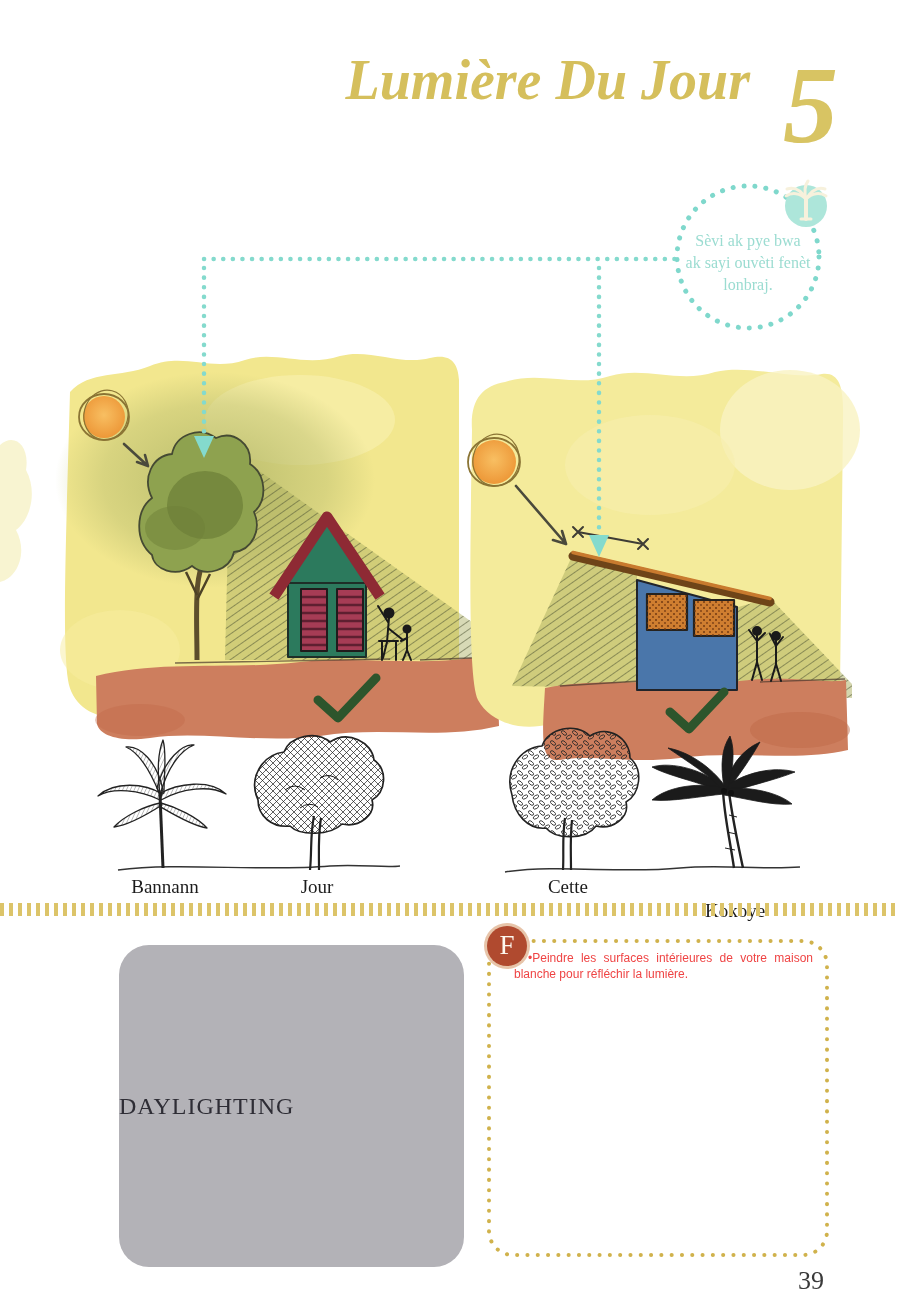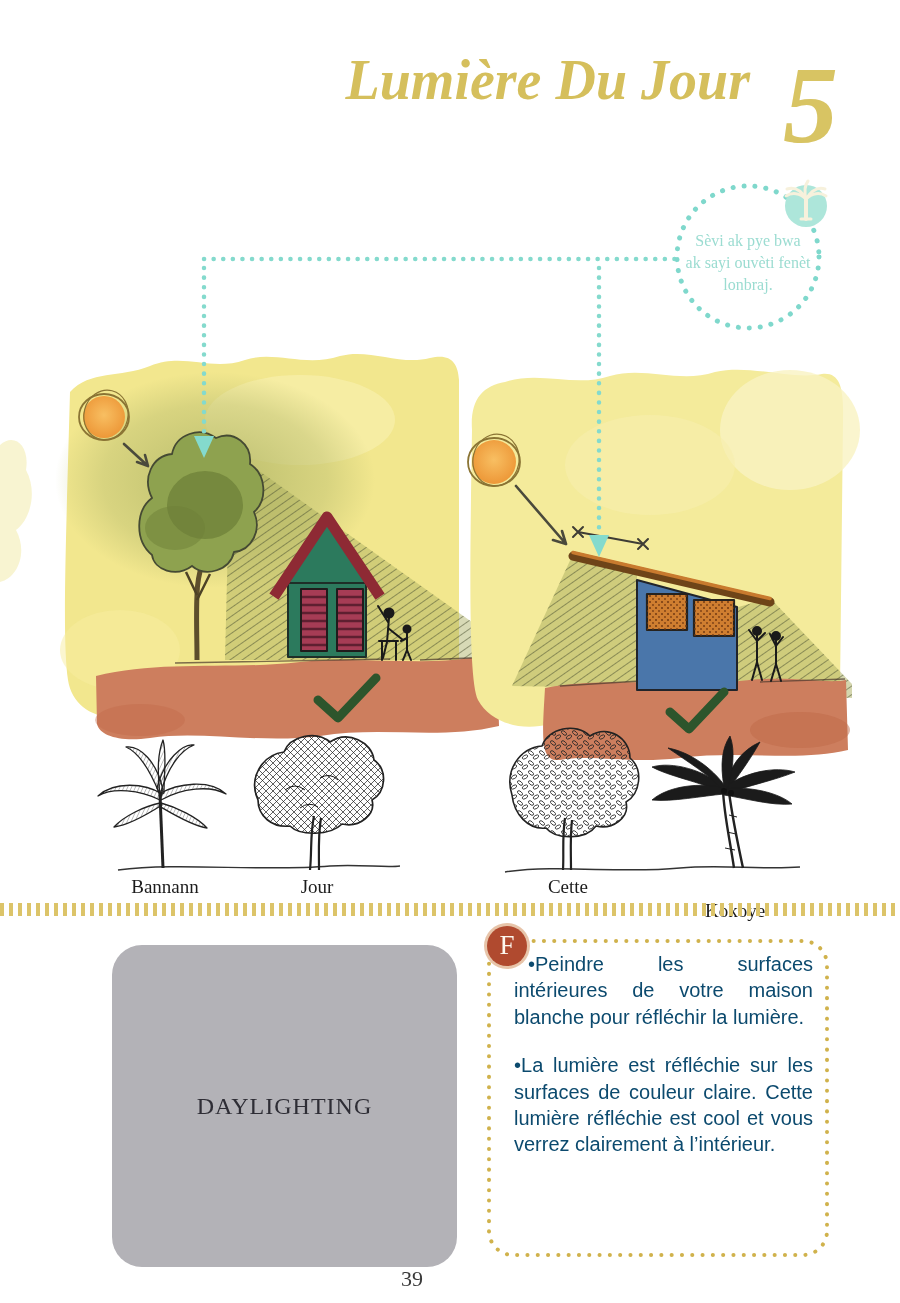--- a/index.html
+++ b/index.html
@@ -11,37 +11,37 @@
          font-size:56px;line-height:1;color:#d5bf5c;white-space:nowrap;margin-left:12px;}
   .chapter{position:absolute;top:50px;right:62px;font-style:italic;font-weight:bold;
          font-size:110px;line-height:1;color:#d8c463;}
 
   .tree-label{position:absolute;font-size:19px;color:#1c1c1c;transform:translateX(-50%);
          white-space:nowrap;}
 
   .divider{position:absolute;left:0;top:903px;width:900px;height:13px;
          background:repeating-linear-gradient(90deg,#dcc469 0 4px,rgba(0,0,0,0) 4px 9px);}
 
-  .gray-card{position:absolute;left:112px;top:945px;width:345px;height:322px;
-         background:#b3b2b7;border-radius:30px;display:flex;align-items:center;justify-content:center;}
+  .gray-card{position:absolute;left:119px;top:945px;width:345px;height:322px;
+         background:#b3b2b7;border-radius:30px;display:flex;align-items:center;justify-content:flex-start;}
   .card-label{font-size:24px;letter-spacing:1px;color:#2e2d35;}
 
   .f-badge{position:absolute;left:487px;top:926px;width:40px;height:40px;border-radius:50%;
          background:#b04a2f;box-shadow:0 0 0 3px rgba(228,190,160,.9);
          display:flex;align-items:center;justify-content:center;
          color:#fdf8ef;font-size:27px;line-height:1;padding-bottom:2px;box-sizing:border-box;}
 
   .tip-text{position:absolute;left:514px;top:951px;width:299px;
-         font-family:"Liberation Sans",sans-serif;font-size:20px;line-height:1.32;
-         color:#0c4a6e;text-align:justify;}
+         font-family:"Liberation Sans",sans-serif;font-size:12px;line-height:1.32;
+         color:#ef4444;text-align:justify;}
   .tip-text p{margin:0 0 22px 0;}
   .tip-text p.first{text-indent:14px;}
 
-  .page-number{position:absolute;top:1266px;left:0;width:824px;text-align:center;
-         font-size:22px;color:#3a3a3a;}
+  .page-number{position:absolute;top:1266px;left:0;width:824px;text-align:right;
+         font-size:26px;color:#3a3a3a;}
 
   .circle-caption{font-family:"Liberation Serif",serif;}
 </style>
 </head>
 <body>
 
 <div class="page">
 
   <svg id="artwork" width="900" height="1303" viewBox="0 0 900 1303">
     <defs>
@@ -278,18 +278,17 @@
   <div class="divider"></div>
 
   <div class="gray-card">
     <span class="card-label">DAYLIGHTING</span>
   </div>
 
   <div class="f-badge">F</div>
 
   <div class="tip-text">
     <p class="first">•Peindre les surfaces intérieures de votre maison blanche pour réfléchir la lumière.</p>
-    <p>•La lumière est réfléchie sur les surfaces de couleur claire. Cette lumière réfléchie est cool et vous verrez clairement à l’intérieur.</p>
   </div>
 
   <div class="page-number">39</div>
 
 </div>
 
 </body></html>

